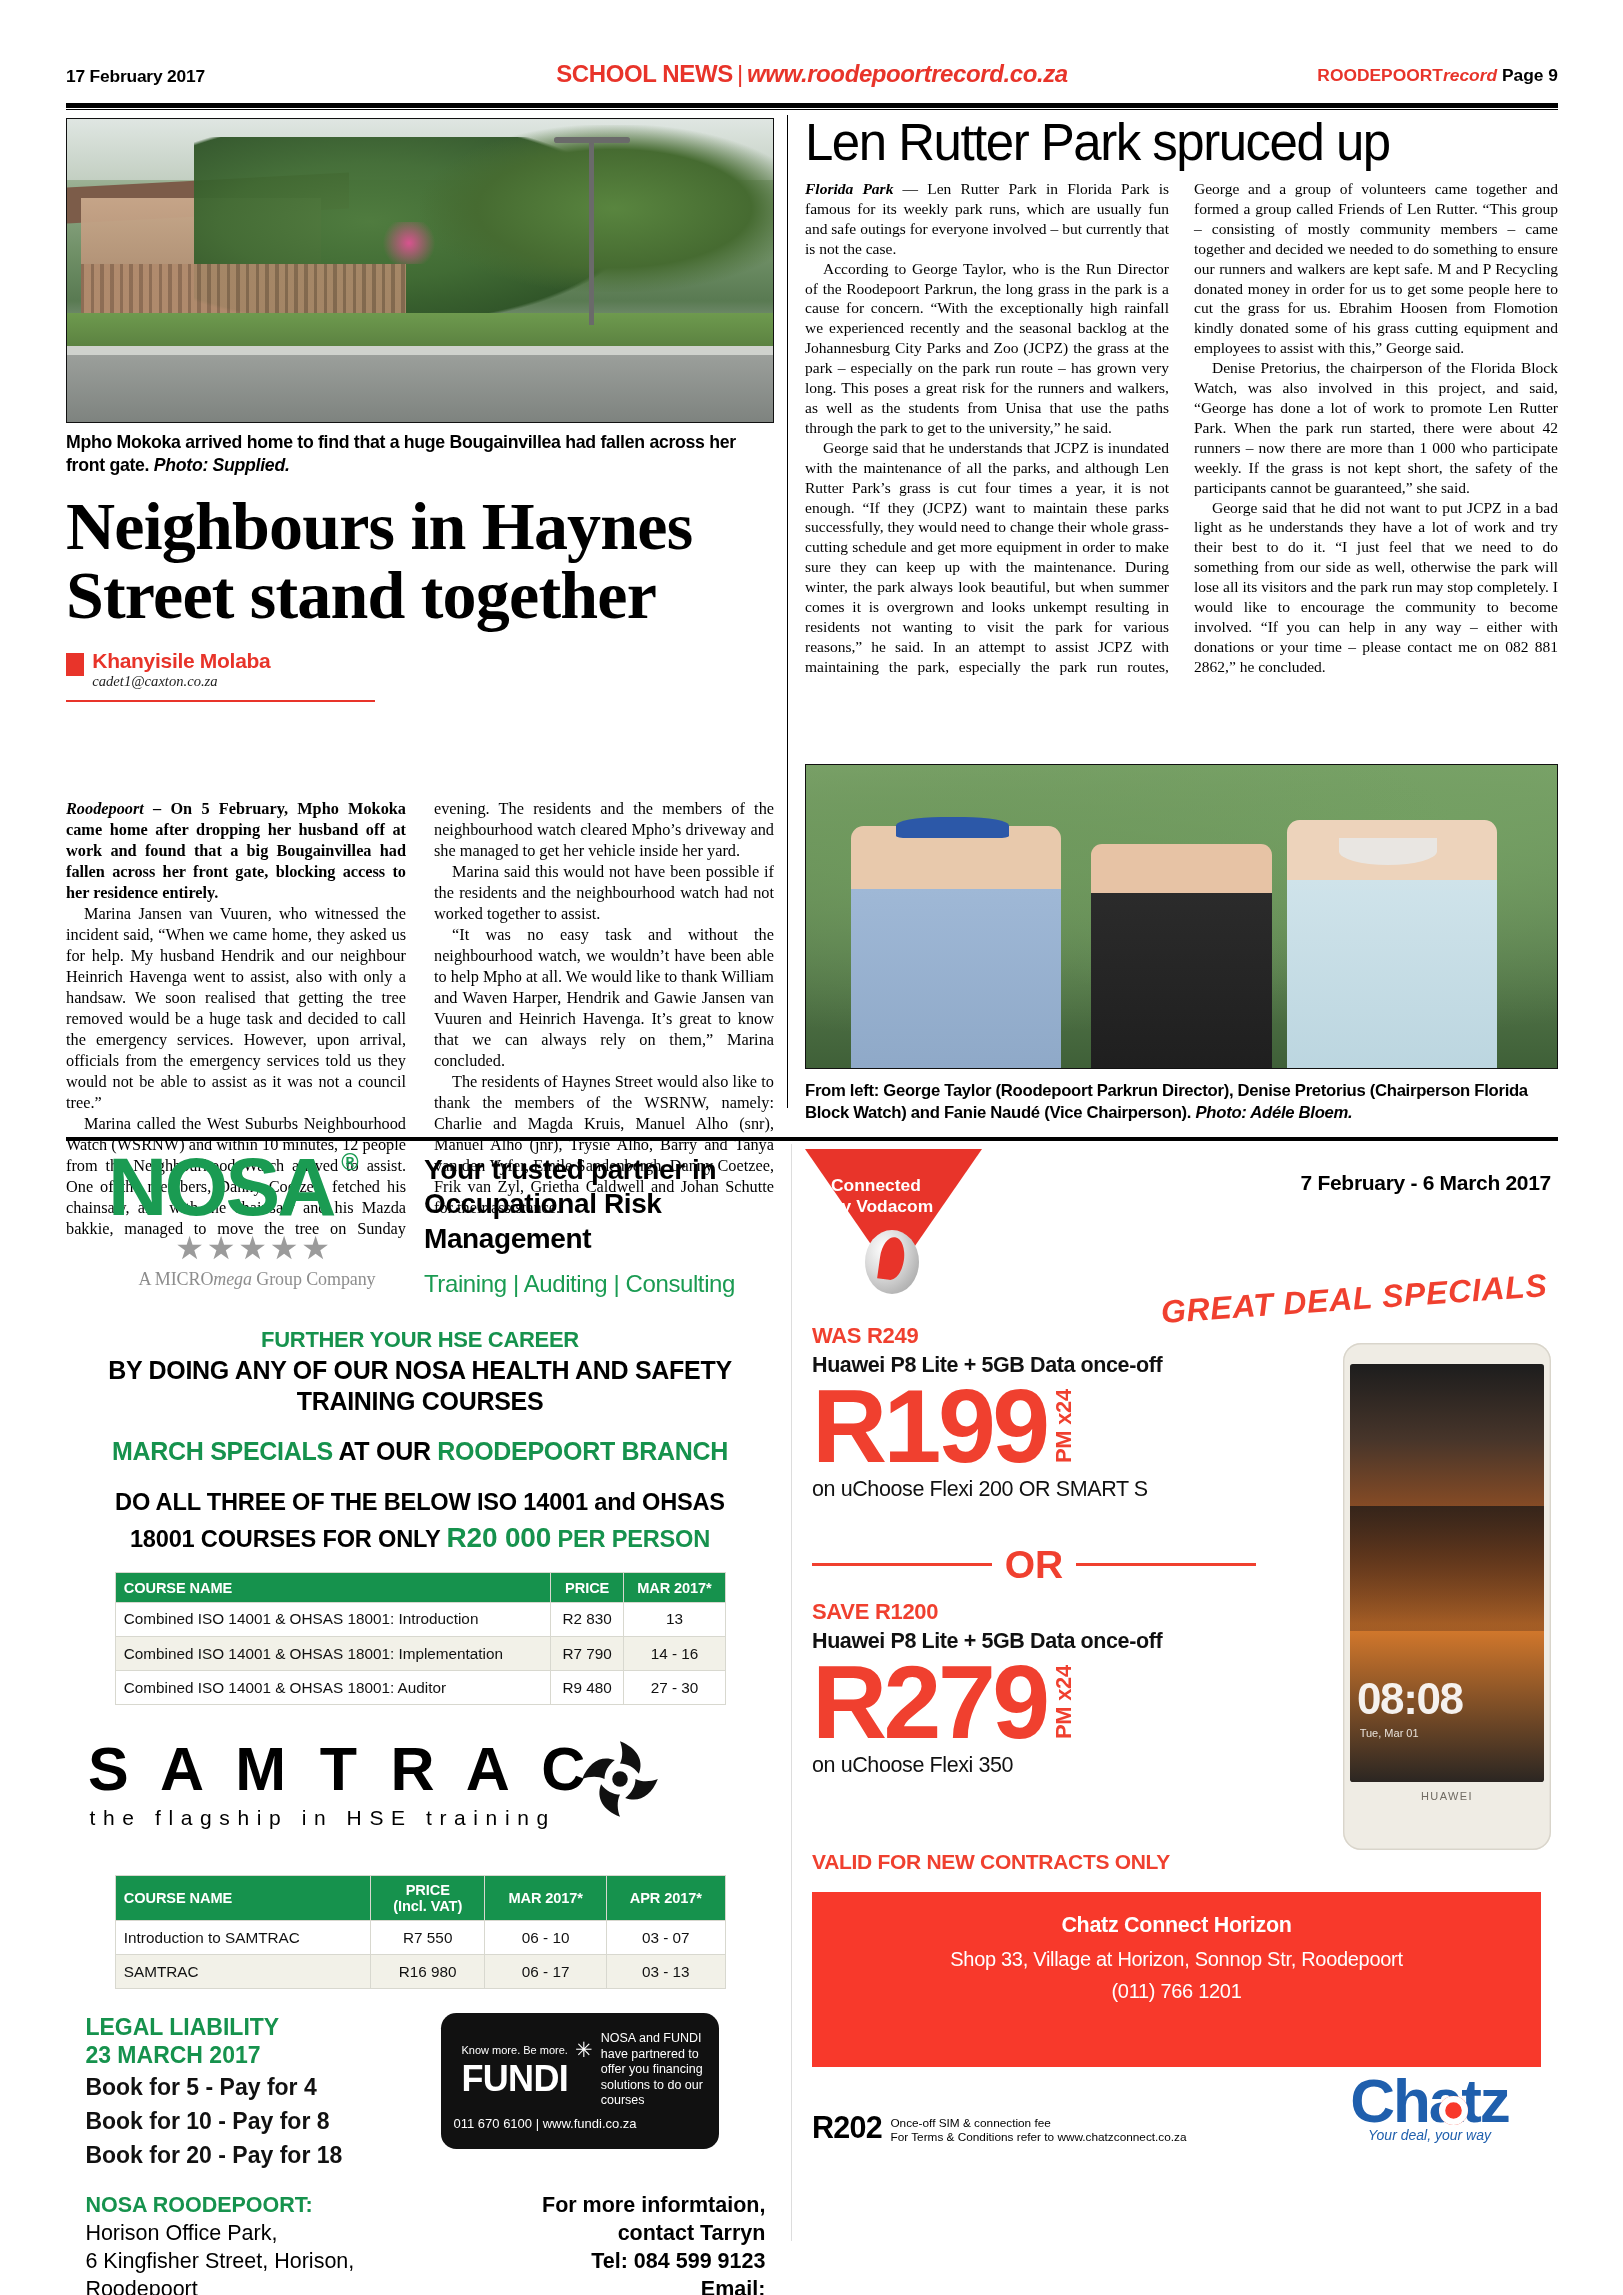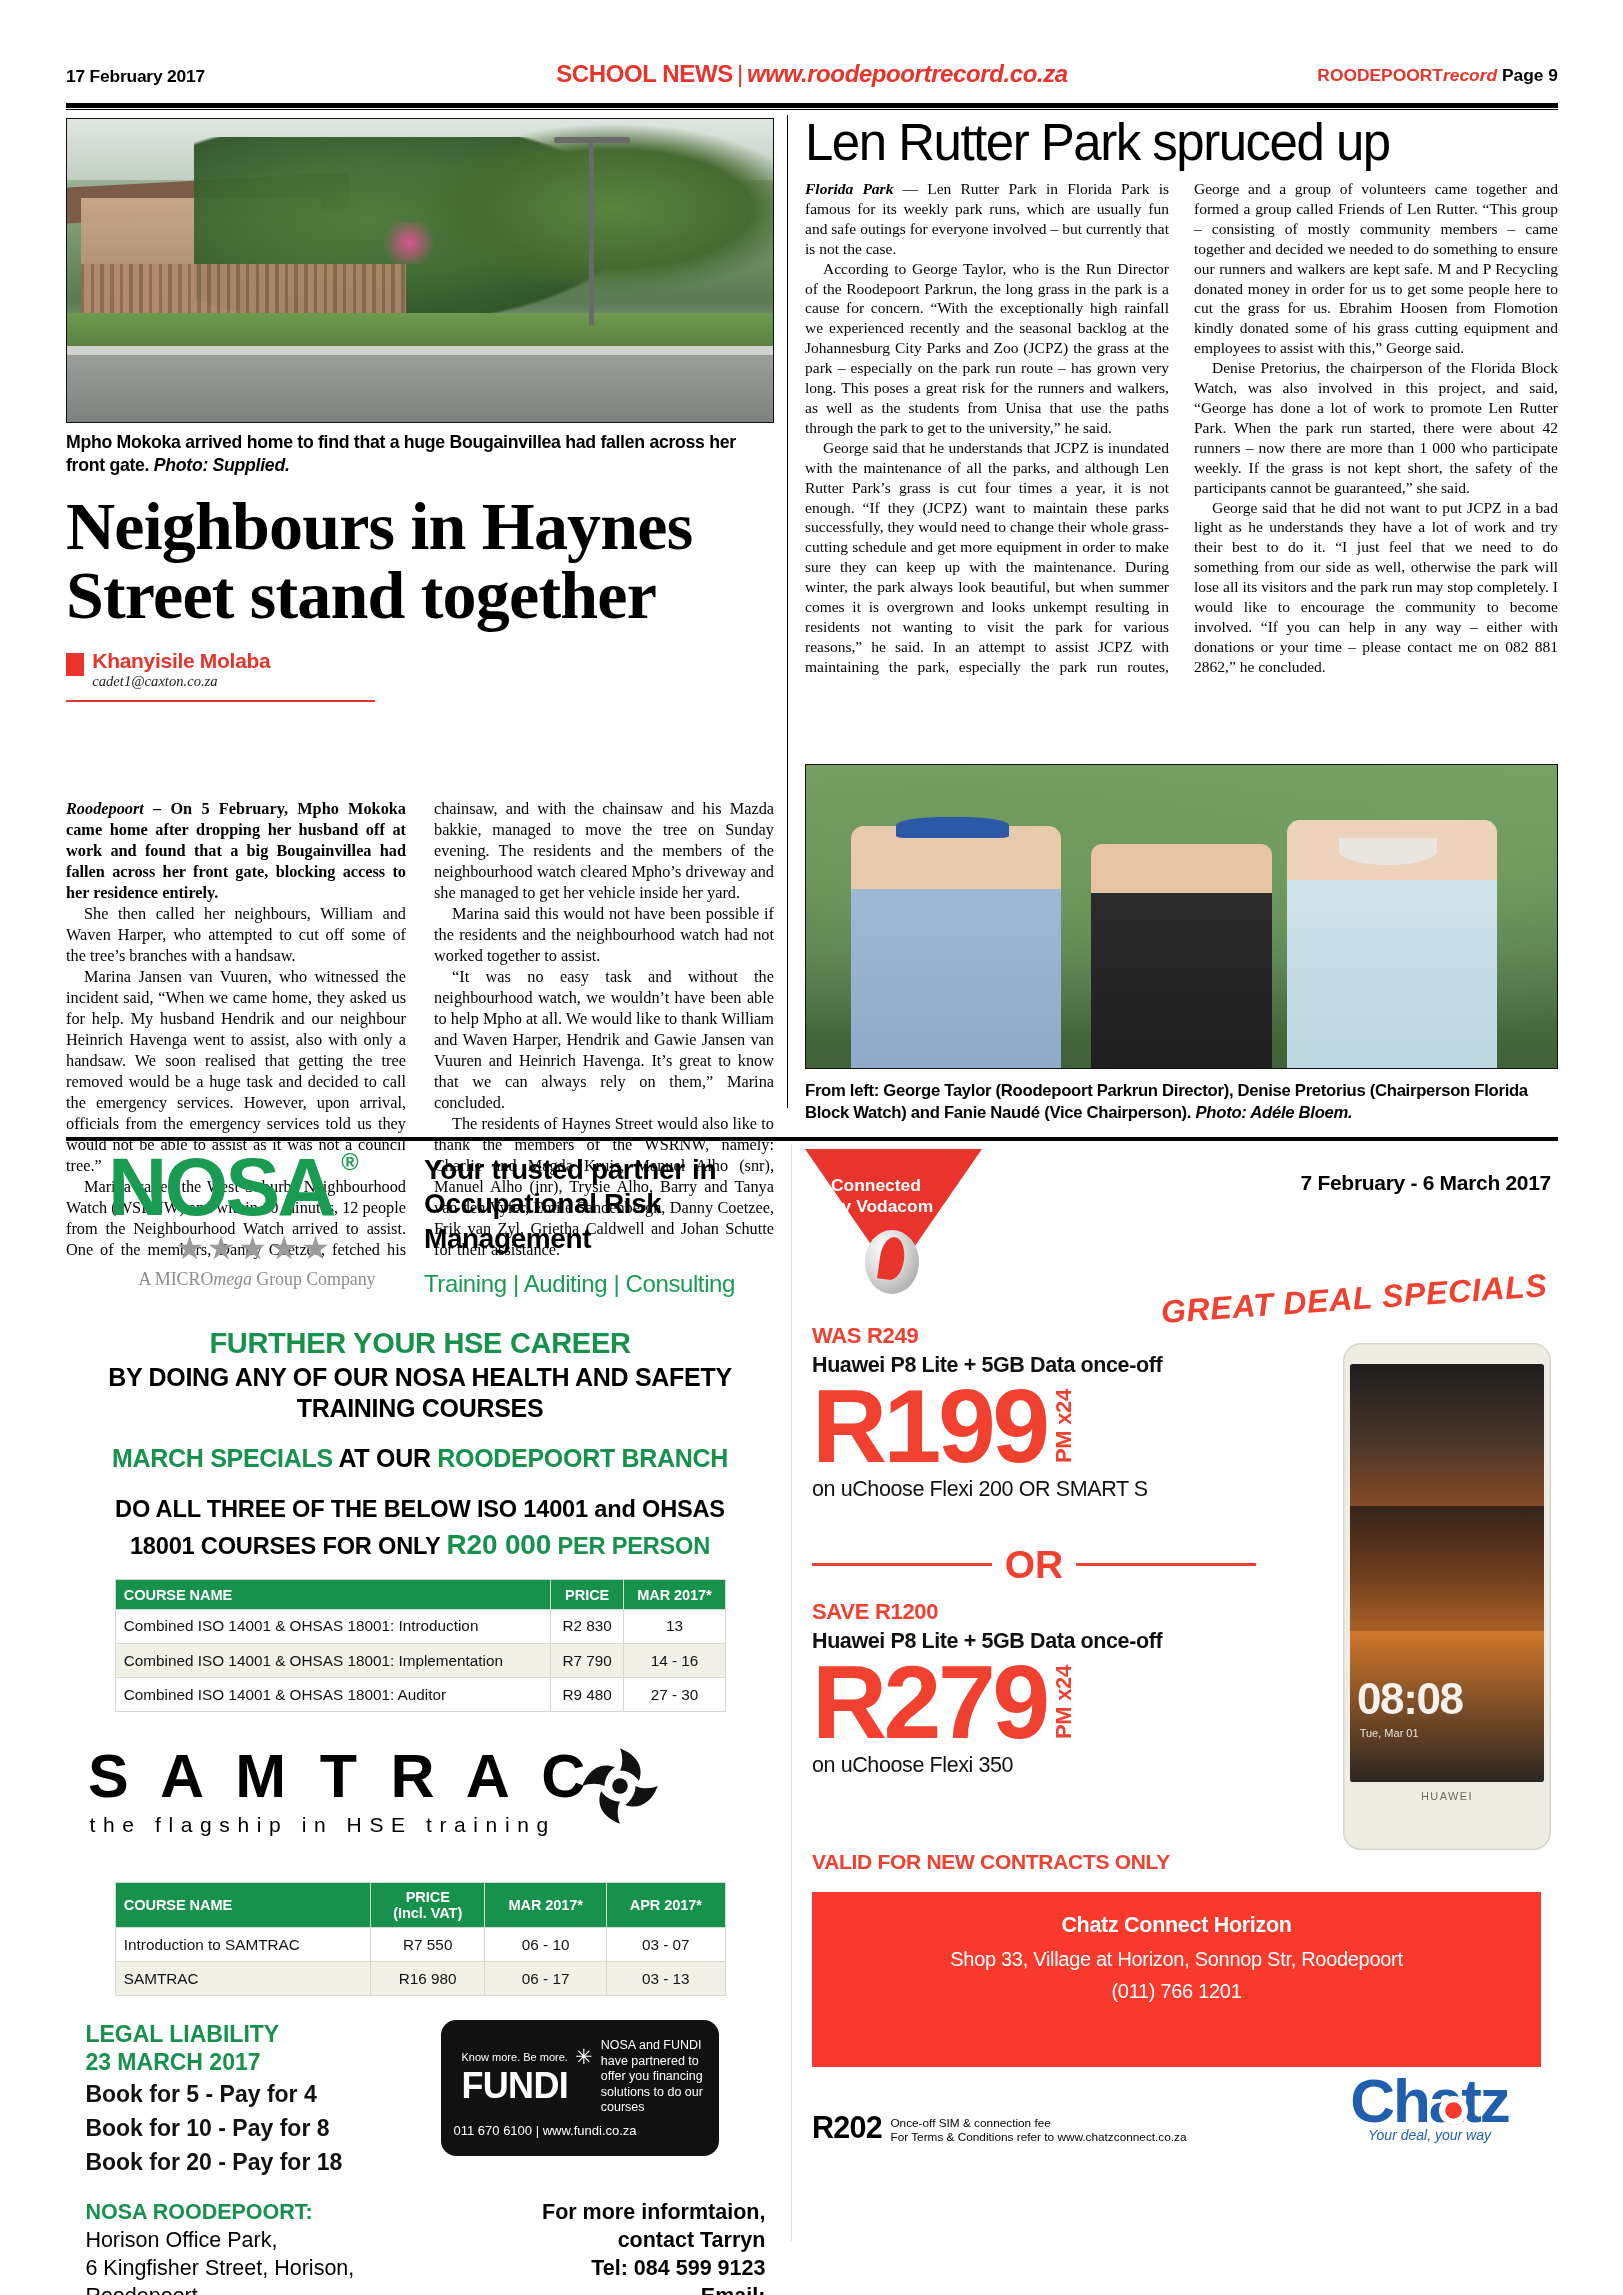--- a/index.html
+++ b/index.html
@@ -213,21 +213,21 @@
   }
   .nosa-tac {
     font-family:"Liberation Sans", sans-serif;
     font-size:24px; color:#1a9b52; margin-top:14px; letter-spacing:-0.4px;
   }
 
   .nosa-hse {
     text-align:center; margin-top:29px;
     font-family:"Liberation Sans", sans-serif; font-weight:bold;
   }
-  .nosa-hse .l1 { font-size:29px; color:#16924d; letter-spacing:-0.3px;margin-top:16px;}
+  .nosa-hse .l1 { font-size:22px; color:#16924d; letter-spacing:-0.3px;margin-top:16px;}
   .nosa-hse .l2 { font-size:25px; color:#000; letter-spacing:-0.3px; line-height:1.22; margin-top:2.8px;text-align:center;}
   .nosa-march { text-align:center; margin-top:21px;
     font-family:"Liberation Sans", sans-serif; font-weight:bold; font-size:25px; letter-spacing:-0.3px;}
   .g { color:#16924d; }
   .nosa-iso { text-align:center; margin-top:21px;
     font-family:"Liberation Sans", sans-serif; font-weight:bold; font-size:23.6px; line-height:1.35; letter-spacing:-0.2px;}
   .nosa-iso .price { color:#16924d; font-size:28px; }
 
   table.ctab {
     border-collapse:collapse; margin:15.3px auto 0 auto; width:611px;
@@ -448,21 +448,20 @@
       <div>
         <div class="byline-name">Khanyisile Molaba</div>
         <div class="byline-mail">cadet1@caxton.co.za</div>
       </div>
     </div>
     <div class="byline-rule"></div>
   </div>
 
   <div class="lead-cols">
     <p class="first intro"><i>Roodepoort</i><span> – </span><span>On 5 February, Mpho Mokoka came home after dropping her husband off at work and found that a big Bougainvillea had fallen across her front gate, blocking access to her residence entirely.</span></p>
-    <p>She then called her neighbours, William and Waven Harper, who attempted to cut off some of the tree’s branches with a handsaw.</p>
     <p>Marina Jansen van Vuuren, who witnessed the incident said, “When we came home, they asked us for help. My husband Hendrik and our neighbour Heinrich Havenga went to assist, also with only a handsaw. We soon realised that getting the tree removed would be a huge task and decided to call the emergency services. However, upon arrival, officials from the emergency services told us they would not be able to assist as it was not a council tree.”</p>
     <p>Marina called the West Suburbs Neighbourhood Watch (WSRNW) and within 10 minutes, 12 people from the Neighbourhood Watch arrived to assist. One of the members, Danny Coetzee, fetched his chainsaw, and with the chainsaw and his Mazda bakkie, managed to move the tree on Sunday evening. The residents and the members of the neighbourhood watch cleared Mpho’s driveway and she managed to get her vehicle inside her yard.</p>
     <p>Marina said this would not have been possible if the residents and the neighbourhood watch had not worked together to assist.</p>
     <p>“It was no easy task and without the neighbourhood watch, we wouldn’t have been able to help Mpho at all. We would like to thank William and Waven Harper, Hendrik and Gawie Jansen van Vuuren and Heinrich Havenga. It’s great to know that we can always rely on them,” Marina concluded.</p>
     <p>The residents of Haynes Street would also like to thank the members of the WSRNW, namely: Charlie and Magda Kruis, Manuel Alho (snr), Manuel Alho (jnr), Trysie Alho, Barry and Tanya van den Vyfer, Emile Sandenbergh, Danny Coetzee, Frik van Zyl, Grietha Caldwell and Johan Schutte for their assistance.</p>
   </div>
 </div>
 
 <div class="right-story">
   <div class="rheadline">Len Rutter Park spruced up</div>

